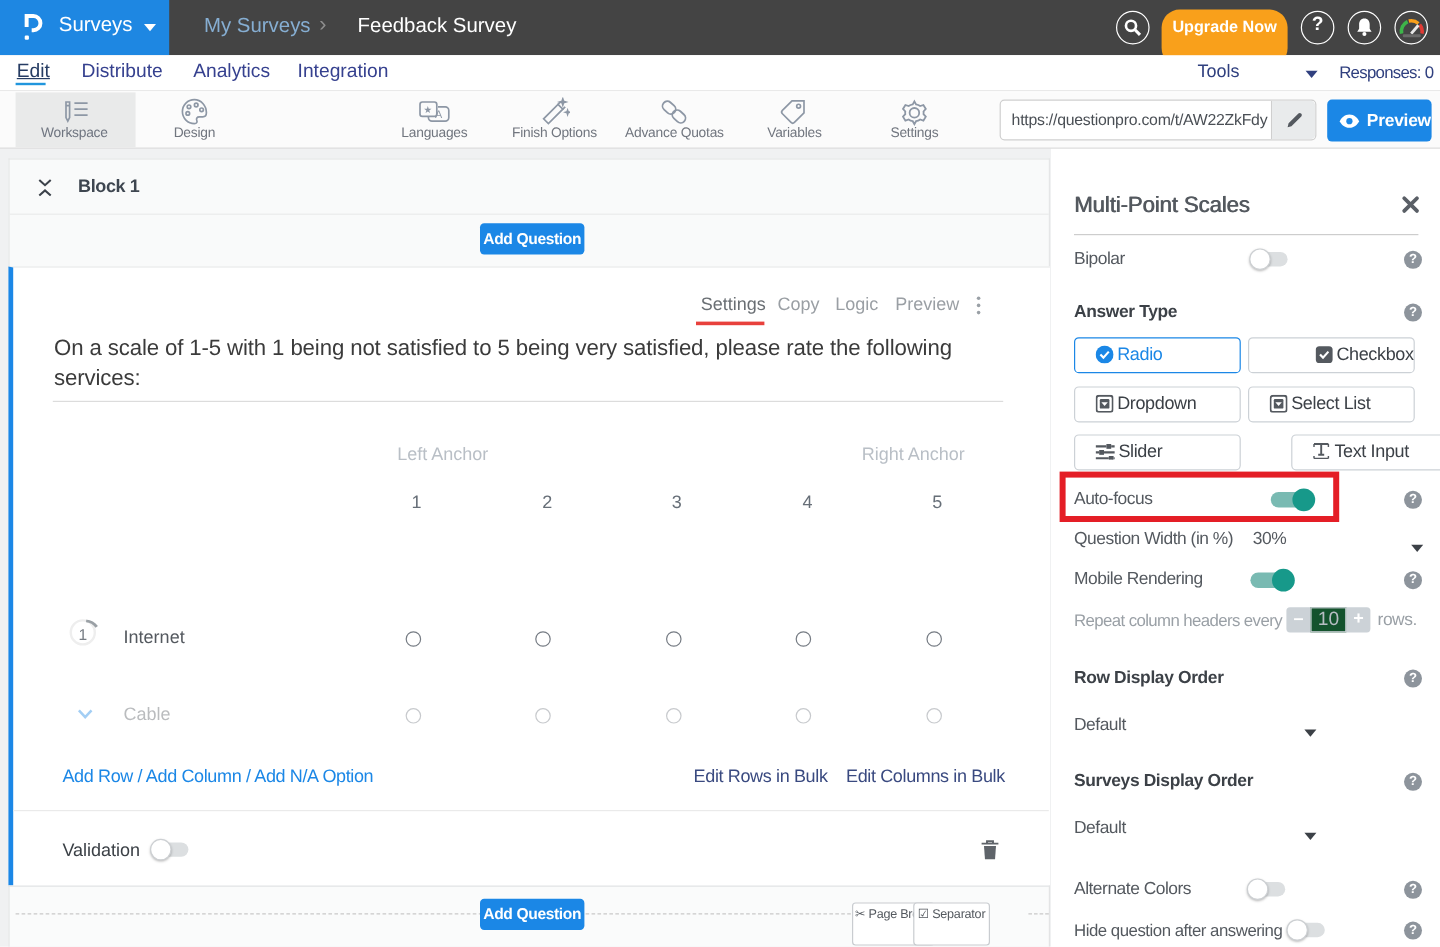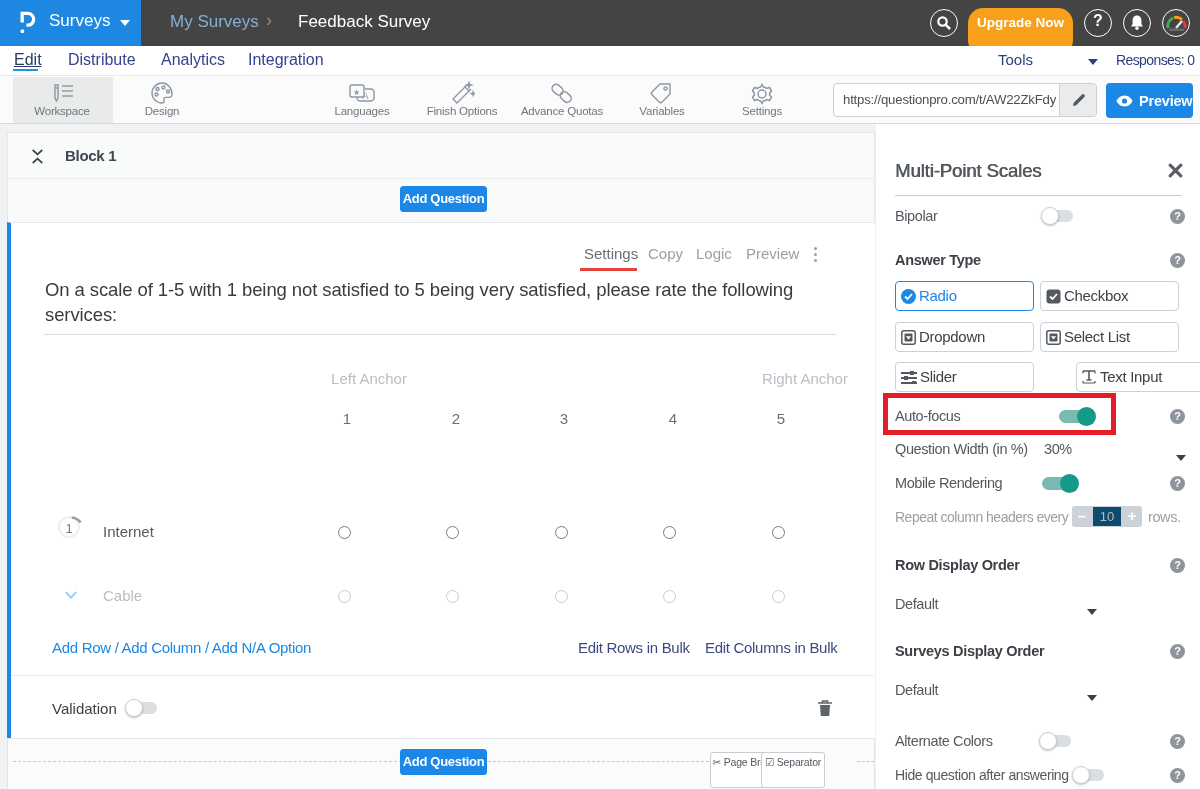--- a/index.html
+++ b/index.html
@@ -25,21 +25,21 @@
 
   
   #panel { position:absolute; left:876px; top:124px; width:324px; height:665px; background:#fff; }
   .p-lbl { position:absolute; left:895px; font-size:14.5px; color:#54595f; white-space:nowrap; letter-spacing:-0.4px; }
   .p-bold { position:absolute; left:895px; font-size:14.5px; font-weight:bold; color:#3c4147; white-space:nowrap; letter-spacing:-0.3px; }
   .help { position:absolute; width:15px; height:15px; border-radius:50%; background:#8d949c; color:#fff; font-size:11px; font-weight:bold; text-align:center; line-height:15px; left:1170px; }
   .tgl-off { position:absolute; width:30px; height:12px; border-radius:7px; background:#dcdfe1; }
   .tgl-off .knob { position:absolute; left:-2px; top:-3px; width:18px; height:18px; background:#fff; border-radius:50%; border:1px solid #cdd0d3; box-shadow:0 1px 2px rgba(0,0,0,.25); }
   .tgl-on { position:absolute; width:35px; height:13px; border-radius:8px; background:#79bab2; }
   .tgl-on .knob { position:absolute; right:-2px; top:-3px; width:19px; height:19px; background:#17998a; border-radius:50%; }
-  .atype { position:absolute; width:139px; height:30px; border:1px solid #ccd1d6; border-radius:4px; background:#fff; font-size:15px; color:#3c4147; line-height:28px; padding-left:5px; white-space:nowrap; letter-spacing:-0.3px; }
+  .atype { position:absolute; width:139px; height:30px; border:1px solid #ccd1d6; border-radius:4px; background:#fff; font-size:15px; color:#3c4147; line-height:28px; padding-left:17px; white-space:nowrap; letter-spacing:-0.3px; }
   .caret { display:inline-block; width:0; height:0; border-left:5px solid transparent; border-right:5px solid transparent; border-top:6px solid #3c4147; }
 
   
   #blockcard { position:absolute; left:7px; top:132px; width:868px; height:90px; background:#f9fafa; border:1px solid #e5e6e7; border-bottom:none; }
   #qcard { position:absolute; left:7px; top:222px; width:868px; height:516px; background:#fff; border-top:1px solid #e8e9ea; border-left:4px solid #1b87e6; }
   #qfooter { position:absolute; left:7px; top:738px; width:868px; height:51px; background:#fafbfb; border:1px solid #e3e4e5; border-bottom:none; }
   .bluebtn { position:absolute; background:#1b87e6; color:#fff; font-size:13px; font-weight:bold; text-align:center; border-radius:3.5px; white-space:nowrap; letter-spacing:-0.3px; }
   .qtab { position:absolute; top:245px; font-size:15px; color:#9a9fa4; white-space:nowrap; }
   .radio { position:absolute; width:13px; height:13px; border:1.5px solid #757b83; border-radius:50%; background:#fff; }
   .dash { position:absolute; top:761px; border-top:1px dashed #c9c9c9; }
@@ -211,21 +211,21 @@
 <div class="abs" style="left:814px;top:247px;width:3px;height:17px;">
   <div style="width:3px;height:3px;border-radius:50%;background:#9aa0a6;margin-bottom:3px;"></div>
   <div style="width:3px;height:3px;border-radius:50%;background:#9aa0a6;margin-bottom:3px;"></div>
   <div style="width:3px;height:3px;border-radius:50%;background:#9aa0a6;"></div>
 </div>
 
 <div class="abs" style="left:45px;top:277px;width:770px;font-size:18.5px;line-height:25px;color:#3b3b3b;white-space:normal;letter-spacing:-0.1px;">On a scale of 1-5 with 1 being not satisfied to 5 being very satisfied, please rate the following services:</div>
 <div class="abs" style="left:44px;top:334px;width:792px;height:1px;background:#dcdcdc;"></div>
 
 <div class="abs" style="left:319px;top:370px;width:100px;text-align:center;font-size:15px;color:#b9bfc6;">Left Anchor</div>
-<div class="abs" style="left:711px;top:370px;width:100px;text-align:center;font-size:15px;color:#b9bfc6;margin-left:44px;">Right Anchor</div>
+<div class="abs" style="left:711px;top:370px;width:100px;text-align:center;font-size:15px;color:#b9bfc6;">Right Anchor</div>
 
 <div class="abs" style="left:322px;top:410px;width:50px;text-align:center;font-size:15px;color:#676f78;">1</div>
 <div class="abs" style="left:431px;top:410px;width:50px;text-align:center;font-size:15px;color:#676f78;">2</div>
 <div class="abs" style="left:539px;top:410px;width:50px;text-align:center;font-size:15px;color:#676f78;">3</div>
 <div class="abs" style="left:648px;top:410px;width:50px;text-align:center;font-size:15px;color:#676f78;">4</div>
 <div class="abs" style="left:756px;top:410px;width:50px;text-align:center;font-size:15px;color:#676f78;">5</div>
 
 <div class="abs" style="left:58px;top:516px;width:22px;height:22px;border:2.5px solid #eeeeee;border-radius:50%;text-align:center;line-height:22px;font-size:13px;color:#767c83;">1</div>
 <svg class="abs" style="left:58px;top:516px" width="27" height="27" viewBox="0 0 27 27">
     <path d="M13.8 1.4 A12.1 12.1 0 0 1 22.6 6.4" fill="none" stroke="#9aa0a5" stroke-width="2.5"></path>
@@ -287,21 +287,21 @@
 <div class="help" style="top:209px;">?</div>
 
 <div class="p-bold" style="top:252px;">Answer Type</div>
 <div class="help" style="top:253px;">?</div>
 
 <div class="atype" style="left:895px;top:281px;border-color:#1b87e6;color:#1b87e6;">
   <svg style="display:inline-block;vertical-align:-3px;margin-right:3px" width="15" height="15" viewBox="0 0 15 15">
     <circle cx="7.5" cy="7.5" r="7.5" fill="#1b87e6"></circle>
     <path d="M4 7.5 L6.5 10 L11 5" stroke="#fff" stroke-width="1.8" fill="none"></path>
   </svg>Radio</div>
-<div class="atype" style="left:1040px;top:281px;">
+<div class="atype" style="left:1040px;top:281px;text-align:right;">
   <svg style="display:inline-block;vertical-align:-3px;margin-right:3px" width="15" height="15" viewBox="0 0 15 15">
     <rect x="0.5" y="0.5" width="14" height="14" rx="3" fill="#54595f"></rect>
     <path d="M4 7.5 L6.5 10 L11 5" stroke="#fff" stroke-width="1.8" fill="none"></path>
   </svg>Checkbox</div>
 <div class="atype" style="left:895px;top:322px;">
   <svg style="display:inline-block;vertical-align:-3px;margin-right:3px" width="15" height="15" viewBox="0 0 15 15">
     <rect x="0.8" y="0.8" width="13.4" height="13.4" rx="2" fill="none" stroke="#54595f" stroke-width="1.5"></rect>
     <rect x="3.5" y="3.5" width="8" height="8" rx="1" fill="#54595f"></rect>
     <path d="M4.8 6.2 L7.5 9.4 L10.2 6.2 Z" fill="#fff"></path>
   </svg>Dropdown</div>
@@ -343,21 +343,21 @@
 <div class="abs" style="left:1176px;top:447px;"><span class="caret"></span></div>
 
 <div class="p-lbl" style="top:475px;">Mobile Rendering</div>
 <div class="tgl-on" style="left:1042px;top:477px;">
     <div class="knob"></div>
   </div>
 <div class="help" style="top:476px;">?</div>
 
 <div class="p-lbl" style="top:509px;color:#9aa0a6;font-size:14px;letter-spacing:-0.5px;">Repeat column headers every</div>
 <div class="abs" style="left:1072px;top:506px;width:20px;height:21px;background:#ccd2d7;border-radius:3px 0 0 3px;color:#fff;text-align:center;line-height:19px;font-size:15px;font-weight:bold;">–</div>
-<div class="abs" style="left:1092px;top:506px;width:30px;height:21px;background:#0c4a6e;border:1px solid #ccd2d7;color:#b7bdc3;text-align:center;line-height:19px;font-size:13px;">10</div>
+<div class="abs" style="left:1092px;top:506px;width:30px;height:21px;background:#14532d;border:1px solid #ccd2d7;color:#b7bdc3;text-align:center;line-height:19px;font-size:16px;">10</div>
 <div class="abs" style="left:1122px;top:506px;width:20px;height:21px;background:#ccd2d7;border-radius:0 3px 3px 0;color:#fff;text-align:center;line-height:19px;font-size:15px;font-weight:bold;">+</div>
 <div class="p-lbl" style="left:1148px;top:509px;color:#9aa0a6;">rows.</div>
 
 <div class="p-bold" style="top:557px;">Row Display Order</div>
 <div class="help" style="top:558px;">?</div>
 <div class="p-lbl" style="top:596px;">Default</div>
 <div class="abs" style="left:1087px;top:601px;"><span class="caret"></span></div>
 
 <div class="p-bold" style="top:643px;">Surveys Display Order</div>
 <div class="help" style="top:644px;">?</div>

